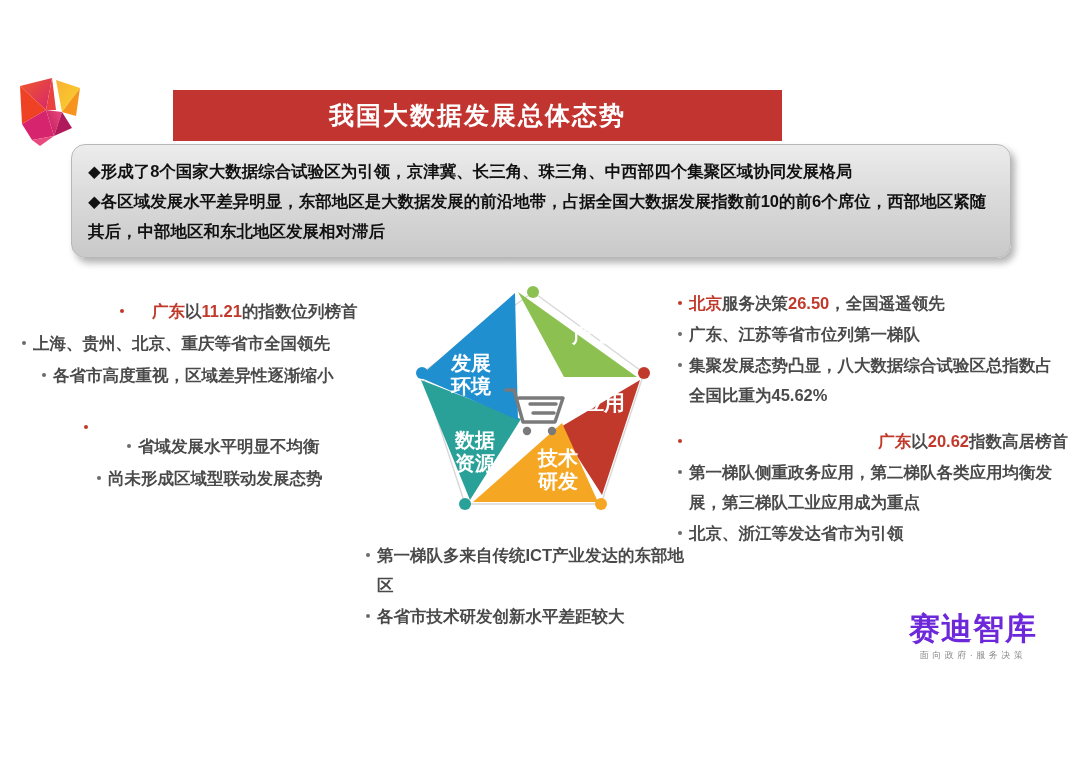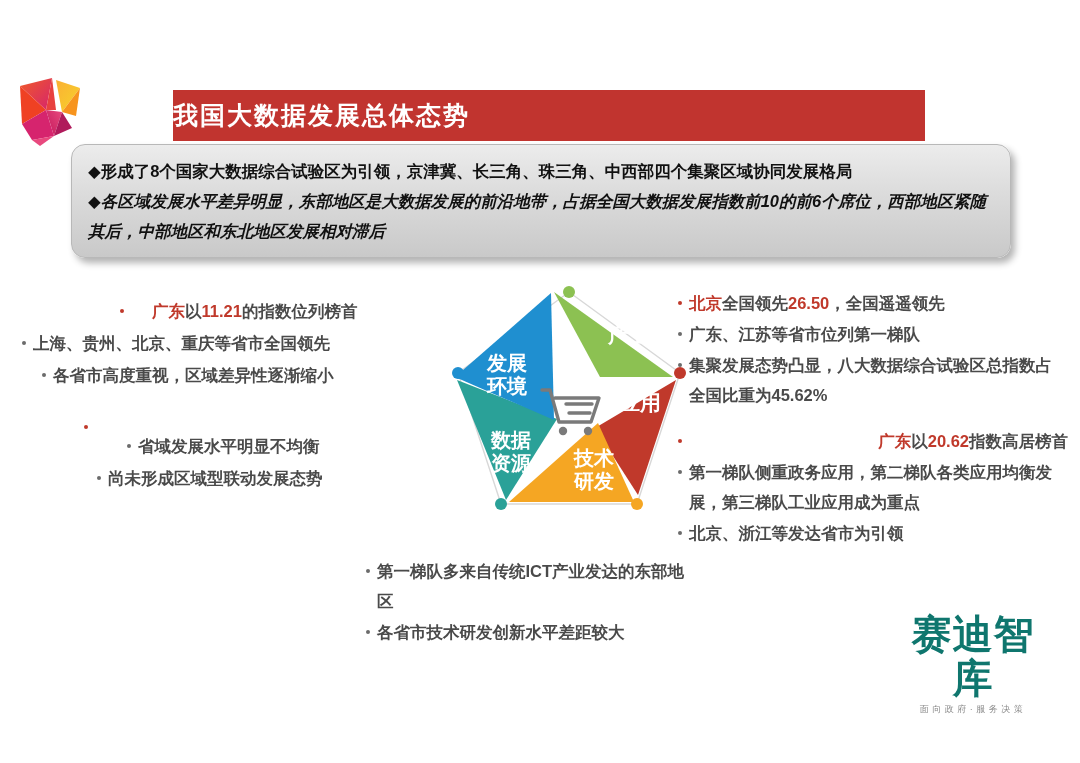--- a/index.html
+++ b/index.html
@@ -27,25 +27,26 @@
     width: 82px;
     height: 84px;
     overflow: hidden;
   }
 
   
   .title-bar {
     position: absolute;
     left: 173px;
     top: 90px;
-    width: 752px;
+    width: 609px;
     height: 51px;
     background: #c1342f;
     display: flex;
     align-items: center;
+    justify-content: center;
   }
   .title-bar .title-text {
     color: #ffffff;
     font-size: 25px;
     font-weight: bold;
     letter-spacing: 2px;
     line-height: 1;
   }
 
   
@@ -61,21 +62,21 @@
     box-shadow: 4px 5px 7px rgba(0,0,0,0.30);
     padding: 11px 16px 8px 16px;
   }
   .info-line {
     color: #111111;
     font-size: 16.5px;
     font-weight: bold;
     line-height: 30px;
     white-space: nowrap;
   }
-  .info-line.wrap { white-space: normal; font-style: italic; }
+  .info-line.wrap { white-space: normal; }
 
   
   .bullet-row {
     display: flex;
     align-items: flex-start;
     gap: 7px;
   }
   .dot {
     flex: 0 0 auto;
     width: 4px;
@@ -104,37 +105,37 @@
   .lr-1 { padding-left: 108px; gap: 28px; }
   .lr-2 { padding-left: 10px; }
   .lr-3 { padding-left: 30px; }
   .lr-4 { padding-left: 72px; margin-top: 22px !important; }
   .lr-5 { padding-left: 115px; }
   .lr-6 { padding-left: 85px; }
 
   
   .diagram {
     position: absolute;
-    left: 444px;
+    left: 408px;
     top: 280px;
     width: 250px;
     height: 250px;
   }
   .diagram svg { display: block; }
   .seg-label {
     font-family: "Liberation Sans", "DejaVu Sans", sans-serif;
     font-weight: bold;
     fill: #ffffff;
   }
 
   
   .col-center-bottom {
     position: absolute;
     left: 366px;
-    top: 556px;
+    top: 540px;
     width: 320px;
   }
   .col-center-bottom .txt { font-size: 16.5px; }
   .col-center-bottom .bullet-row { margin-bottom: 1px; }
 
   
   .col-right {
     position: absolute;
     left: 678px;
     top: 288px;
@@ -146,22 +147,22 @@
 
   
   .logo {
     position: absolute;
     left: 900px;
     top: 612px;
     width: 146px;
     text-align: center;
   }
   .logo-main {
-    color: #0f766e;
-    font-size: 40px;
+    color: #6d28d9;
+    font-size: 31px;
     font-weight: bold;
     letter-spacing: 1px;
     line-height: 1.1;
   }
   .logo-sub {
     color: #8a8a8a;
     font-size: 9px;
     letter-spacing: 3.5px;
     margin-top: 3px;
     white-space: nowrap;
@@ -297,21 +298,21 @@
     <div class="bullet-row">
       <span class="dot"></span>
       <span class="txt">各省市技术研发创新水平差距较大</span>
     </div>
   </div>
 
   <div class="col-right">
 
     <div class="bullet-row">
       <span class="dot red"></span>
-      <span class="txt"><span class="red">北京</span><span>全国领先</span><span class="red">26.50</span><span>，全国遥遥领先</span></span>
+      <span class="txt"><span class="red">北京</span><span>服务决策</span><span class="red">26.50</span><span>，全国遥遥领先</span></span>
     </div>
 
     <div class="bullet-row">
       <span class="dot"></span>
       <span class="txt">广东、江苏等省市位列第一梯队</span>
     </div>
 
     <div class="bullet-row">
       <span class="dot"></span>
       <span class="txt">集聚发展态势凸显，八大数据综合试验区总指数占全国比重为45.62%</span>

